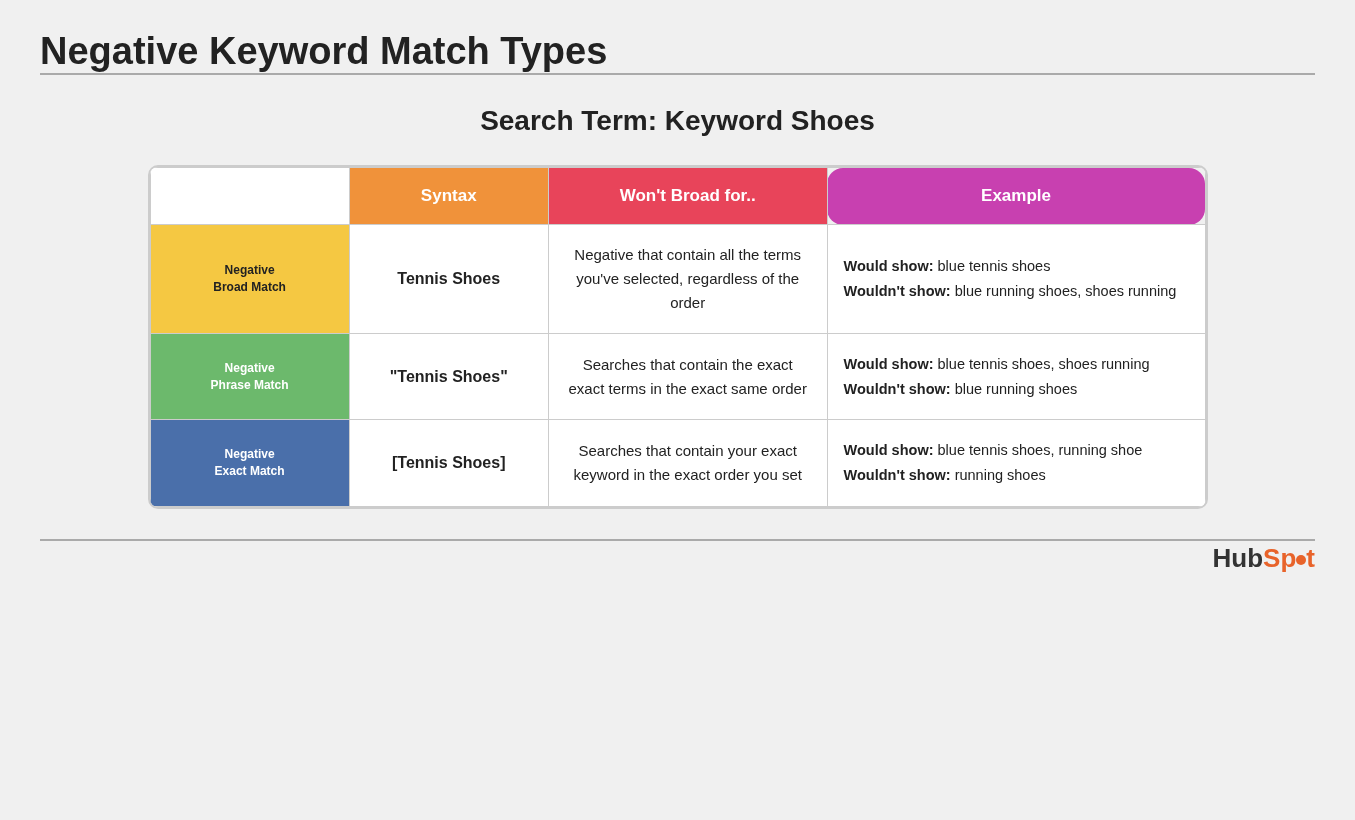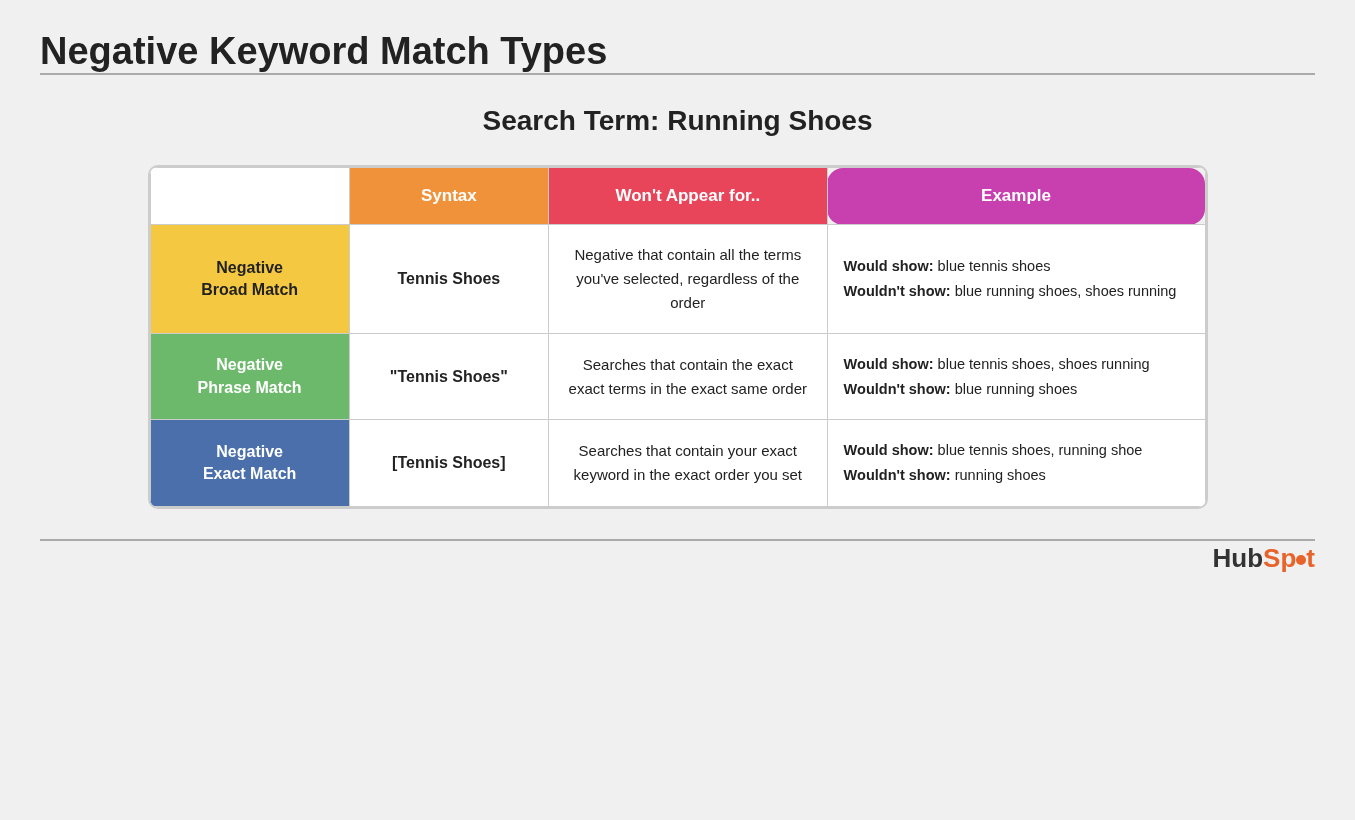--- a/index.html
+++ b/index.html
@@ -71,21 +71,21 @@
       border: 1px solid #ccc;
       padding: 18px 16px;
       vertical-align: middle;
       font-size: 15px;
       color: #222;
       background: #fff;
     }
     td.type-cell {
       text-align: center;
       font-weight: bold;
-      font-size: 16px;
+      font-size: 12px;
       line-height: 1.4;
     }
     td.syntax-cell {
       text-align: center;
       font-size: 16px;
       font-weight: bold;
     }
     td.wont-cell {
       text-align: center;
       font-size: 15px;
@@ -135,29 +135,29 @@
       background: #e8632a;
       margin-bottom: 2px;
     }
   </style>
 </head>
 <body>
 
 <h1 class="page-title">Negative Keyword Match Types</h1>
 <hr class="title-divider">
 
-<h2 class="search-term-heading">Search Term: Running Shoes</h2>
+<h2 class="search-term-heading">Search Term: Keyword Shoes</h2>
 
 <div class="table-wrapper">
   <table>
     <thead>
       <tr>
         <th class="col-type"></th>
         <th class="col-syntax">Syntax</th>
-        <th class="col-wont">Won't Appear for..</th>
+        <th class="col-wont">Won't Broad for..</th>
         <th class="col-example">Example</th>
       </tr>
     </thead>
     <tbody>
       <tr class="row-broad">
         <td class="type-cell">Negative<br>Broad Match</td>
         <td class="syntax-cell">Tennis Shoes</td>
         <td class="wont-cell">Negative that contain all the terms you've selected, regardless of the order</td>
         <td class="example-cell">
           <span class="bold">Would show:</span>

